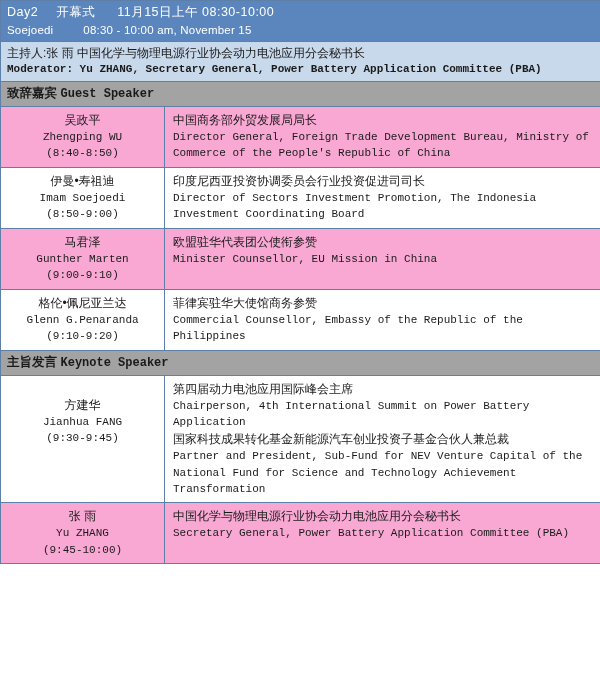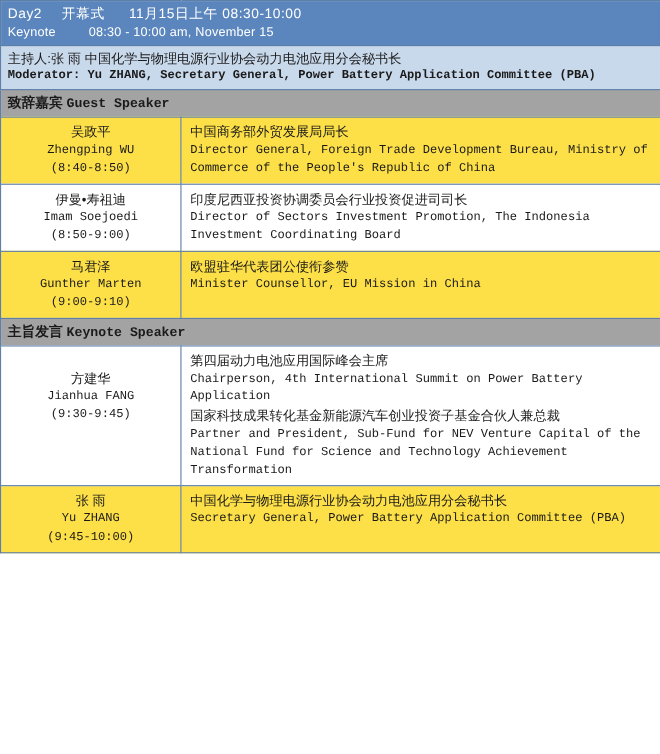--- a/index.html
+++ b/index.html
@@ -68,40 +68,40 @@
   td.who .cn { font-size: 12px; }
   td.who .en { font-family: "Liberation Mono", monospace; font-size: 11px; }
   td.who .tm { font-family: "Liberation Mono", monospace; font-size: 11px; }
 
   td.title {
     padding: 4px 8px 5px 8px;
   }
   td.title .cn { font-size: 12px; line-height: 1.5; }
   td.title .en { font-family: "Liberation Mono", monospace; font-size: 11px; line-height: 1.48; }
 
-  tr.shade td { background: #fde047; }
+  tr.shade td { background: #f9a8d4; }
   tr.plain td { background: #ffffff; }
 </style>
 </head>
 <body>
 
 <table class="agenda">
   <colgroup>
     <col style="width:164px">
     <col style="width:436px">
   </colgroup>
   <tbody>
 
     <tr>
       <td class="hdr" colspan="2">
         <div class="line1">
           <span>Day2</span><span class="sp"></span><span>开幕式</span><span class="sp2"></span><span>11月15日上午 08:30-10:00</span>
         </div>
         <div class="line2">
-          <span>Keynote</span><span class="sp"></span><span>08:30 - 10:00 am, November 15</span>
+          <span>Soejoedi</span><span class="sp"></span><span>08:30 - 10:00 am, November 15</span>
         </div>
       </td>
     </tr>
 
     <tr>
       <td class="mod" colspan="2">
         <div class="cn">主持人:张 雨  中国化学与物理电源行业协会动力电池应用分会秘书长</div>
         <div class="en">Moderator: Yu ZHANG, Secretary General, Power Battery Application Committee (PBA)</div>
       </td>
     </tr>
@@ -143,20 +143,31 @@
         <div class="cn">马君泽</div>
         <div class="en">Gunther Marten</div>
         <div class="tm">(9:00-9:10)</div>
       </td>
       <td class="title">
         <div class="cn">欧盟驻华代表团公使衔参赞</div>
         <div class="en">Minister Counsellor, EU Mission in China</div>
       </td>
     </tr>
 
+    <tr class="plain">
+      <td class="who">
+        <div class="cn">格伦•佩尼亚兰达</div>
+        <div class="en">Glenn G.Penaranda</div>
+        <div class="tm">(9:10-9:20)</div>
+      </td>
+      <td class="title">
+        <div class="cn">菲律宾驻华大使馆商务参赞</div>
+        <div class="en">Commercial Counsellor,  Embassy of the Republic of the Philippines</div>
+      </td>
+    </tr>
 
 
     <tr>
       <td class="section" colspan="2">
         <span>主旨发言</span>
         <span class="en">Keynote Speaker</span>
       </td>
     </tr>
 
     <tr class="plain">

